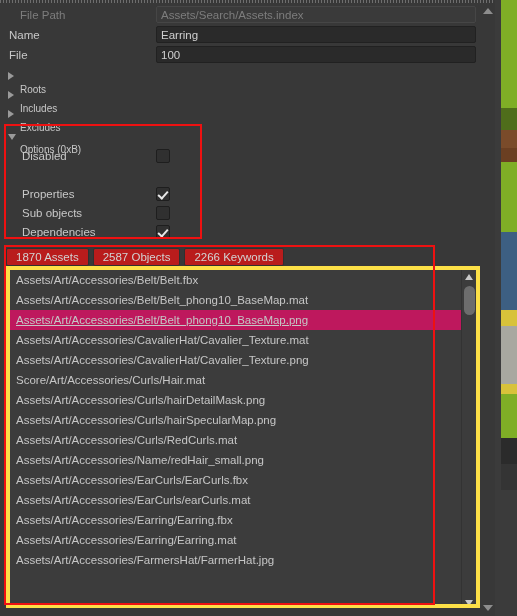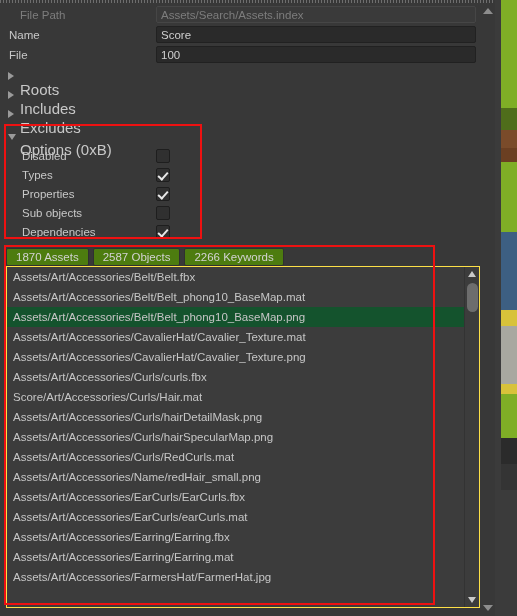--- a/index.html
+++ b/index.html
@@ -101,21 +101,21 @@
     border-bottom: 4px solid transparent;
   }
   .tri.open {
     border-top: 6px solid #9a9a9a;
     border-left: 4px solid transparent;
     border-right: 4px solid transparent;
     margin-right: 4px;
     margin-top: 2px;
   }
   .foldout-label {
-    font-size: 15px;
+    font-size: 10px;
     color: #c8c8c8;
     white-space: nowrap;
     margin-top: 28px;
   }
 
   
   .check-row {
     position: absolute;
     left: 0;
     width: 481px;
@@ -151,56 +151,56 @@
   
   .tabs {
     position: absolute;
     left: 6px; top: 245px;
     height: 18px;
     display: flex;
     gap: 4px;
   }
   .tab {
     height: 18px;
-    background: #4d7c0f;
+    background: #b91c1c;
     border: 1px solid #303030;
     border-radius: 2px;
     display: flex;
     align-items: center;
     padding: 0 9px;
     font-size: 11.5px;
     color: #d2d2d2;
     white-space: nowrap;
   }
 
   
   .list-panel {
     position: absolute;
     left: 6px; top: 263px;
     width: 474px;
     height: 342px;
     background: #3c3c3c;
-    border: 1px solid #fde047;
+    border: 4px solid #fde047;
     overflow: hidden;
   }
   .list-rows {
     position: absolute;
     left: 0; top: 0;
     width: 458px;
   }
   .list-row {
     height: 20px;
     line-height: 20px;
     padding-left: 6px;
     font-size: 11.5px;
     color: #c6c6c6;
     white-space: nowrap;
     overflow: hidden;
   }
-  .list-row.selected { background: #14532d; }
+  .list-row.selected { background: #be185d; text-decoration: underline; }
 
   
   .list-scroll {
     position: absolute;
     right: 0; top: 0;
     width: 15px;
     height: 340px;
     background: #3c3c3c;
     border-left: 1px solid #333;
   }
@@ -290,21 +290,21 @@
 
   <div class="inspector">
 
     <div class="prop-row" style="top:2px">
       <div class="prop-label dim">File Path</div>
       <div class="prop-field readonly">Assets/Search/Assets.index</div>
     </div>
 
     <div class="prop-row" style="top:22px">
       <div class="prop-label">Name</div>
-      <div class="prop-field">Score</div>
+      <div class="prop-field">Earring</div>
     </div>
 
     <div class="prop-row" style="top:42px">
       <div class="prop-label">File</div>
       <div class="prop-field">100</div>
     </div>
 
     <div class="foldout" style="top:63px">
       <span class="tri closed"></span>
       <span class="foldout-label">Roots</span>
@@ -323,24 +323,20 @@
     <div class="foldout" style="top:123px">
       <span class="tri open"></span>
       <span class="foldout-label">Options (0xB)</span>
     </div>
 
     <div class="check-row" style="top:143px">
       <div class="check-label">Disabled</div>
       <div class="checkbox"></div>
     </div>
 
-    <div class="check-row" style="top:162px">
-      <div class="check-label">Types</div>
-      <div class="checkbox checked"></div>
-    </div>
 
     <div class="check-row" style="top:181px">
       <div class="check-label">Properties</div>
       <div class="checkbox checked"></div>
     </div>
 
     <div class="check-row" style="top:200px">
       <div class="check-label">Sub objects</div>
       <div class="checkbox"></div>
     </div>
@@ -356,21 +352,20 @@
       <div class="tab">2266 Keywords</div>
     </div>
 
     <div class="list-panel">
       <div class="list-rows" id="list-rows">
           <div class="list-row">Assets/Art/Accessories/Belt/Belt.fbx</div>
           <div class="list-row">Assets/Art/Accessories/Belt/Belt_phong10_BaseMap.mat</div>
           <div class="list-row selected">Assets/Art/Accessories/Belt/Belt_phong10_BaseMap.png</div>
           <div class="list-row">Assets/Art/Accessories/CavalierHat/Cavalier_Texture.mat</div>
           <div class="list-row">Assets/Art/Accessories/CavalierHat/Cavalier_Texture.png</div>
-          <div class="list-row">Assets/Art/Accessories/Curls/curls.fbx</div>
           <div class="list-row">Score/Art/Accessories/Curls/Hair.mat</div>
           <div class="list-row">Assets/Art/Accessories/Curls/hairDetailMask.png</div>
           <div class="list-row">Assets/Art/Accessories/Curls/hairSpecularMap.png</div>
           <div class="list-row">Assets/Art/Accessories/Curls/RedCurls.mat</div>
           <div class="list-row">Assets/Art/Accessories/Name/redHair_small.png</div>
           <div class="list-row">Assets/Art/Accessories/EarCurls/EarCurls.fbx</div>
           <div class="list-row">Assets/Art/Accessories/EarCurls/earCurls.mat</div>
           <div class="list-row">Assets/Art/Accessories/Earring/Earring.fbx</div>
           <div class="list-row">Assets/Art/Accessories/Earring/Earring.mat</div>
           <div class="list-row">Assets/Art/Accessories/FarmersHat/FarmerHat.jpg</div>

